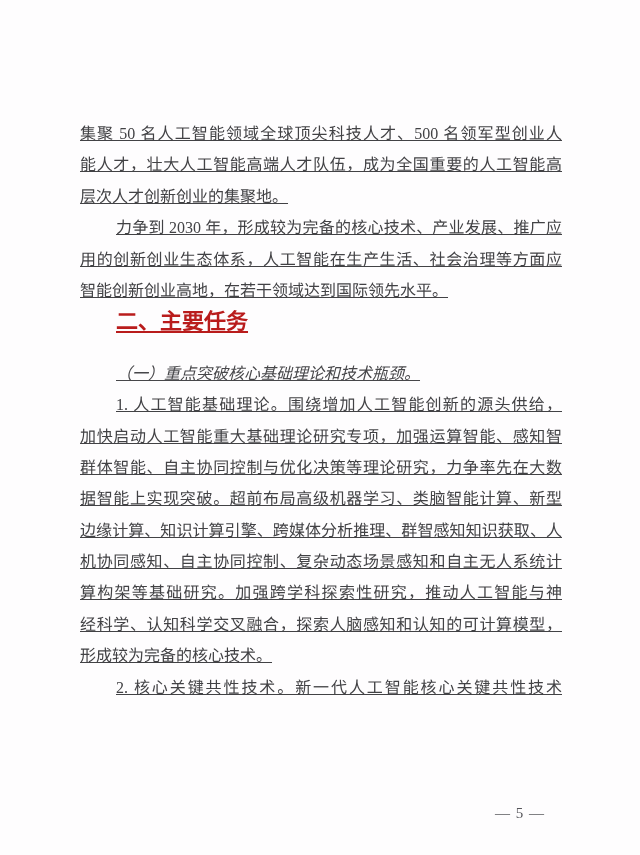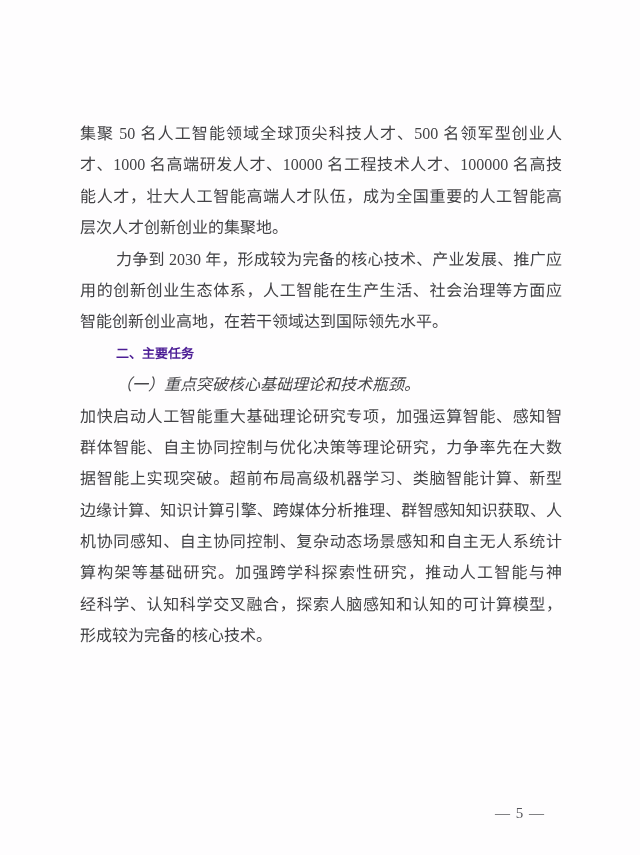--- a/index.html
+++ b/index.html
@@ -24,72 +24,75 @@
     top: 118px;
     width: 482px;
     color: #424245;
   }
   .line {
     height: 31.4px;
     line-height: 31.4px;
     font-size: 16px;
     overflow: hidden;
     white-space: normal;
+    text-decoration: underline;
   }
   .line.fill {
     text-align: justify;
     -moz-text-align-last: justify;
     text-align-last: justify;
   }
   .line.nofill {
     text-align: center;
     text-align-last: left;
   }
   .line.indent {
     padding-left: 36px;
   }
   .line.heading {
     font-family: "Liberation Sans", "DejaVu Sans", sans-serif;
     font-weight: 700;
-    color: #4c1d95;
-    font-size: 13px;
+    color: #b91c1c;
+    font-size: 22px;
   }
   .line.subheading {
     font-style: italic; 
     color: #47474a;
+    margin-top: 20px;
   }
   .page-number {
     position: absolute;
     top: 801px;
     right: 95px;
     height: 24px;
     line-height: 24px;
     font-size: 15px;
     letter-spacing: 1px;
     color: #55555a;
     font-family: "Liberation Serif", "DejaVu Serif", serif;
   }
 </style>
 </head>
 <body style="background: rgb(254, 253, 254);">
 
 <div class="page">
   <main class="text-block" style="color: rgb(66, 66, 69);">
       <div class="line body fill">集聚 50 名人工智能领域全球顶尖科技人才、500 名领军型创业人</div>
-      <div class="line body fill">才、1000 名高端研发人才、10000 名工程技术人才、100000 名高技</div>
       <div class="line body fill">能人才，壮大人工智能高端人才队伍，成为全国重要的人工智能高</div>
       <div class="line body nofill">层次人才创新创业的集聚地。</div>
       <div class="line body indent fill">力争到 2030 年，形成较为完备的核心技术、产业发展、推广应</div>
       <div class="line body fill">用的创新创业生态体系，人工智能在生产生活、社会治理等方面应</div>
       <div class="line body nofill">智能创新创业高地，在若干领域达到国际领先水平。</div>
       <div class="line heading indent nofill">二、主要任务</div>
       <div class="line subheading indent nofill">（一）重点突破核心基础理论和技术瓶颈。</div>
+      <div class="line body indent fill">1. 人工智能基础理论。围绕增加人工智能创新的源头供给，</div>
       <div class="line body fill">加快启动人工智能重大基础理论研究专项，加强运算智能、感知智</div>
       <div class="line body fill">群体智能、自主协同控制与优化决策等理论研究，力争率先在大数</div>
       <div class="line body fill">据智能上实现突破。超前布局高级机器学习、类脑智能计算、新型</div>
       <div class="line body fill">边缘计算、知识计算引擎、跨媒体分析推理、群智感知知识获取、人</div>
       <div class="line body fill">机协同感知、自主协同控制、复杂动态场景感知和自主无人系统计</div>
       <div class="line body fill">算构架等基础研究。加强跨学科探索性研究，推动人工智能与神</div>
       <div class="line body fill">经科学、认知科学交叉融合，探索人脑感知和认知的可计算模型，</div>
       <div class="line body nofill">形成较为完备的核心技术。</div>
+      <div class="line body indent fill">2. 核心关键共性技术。新一代人工智能核心关键共性技术</div>
     </main>
   <div class="page-number">— 5 —</div>
 </div>
 
 </body></html>

